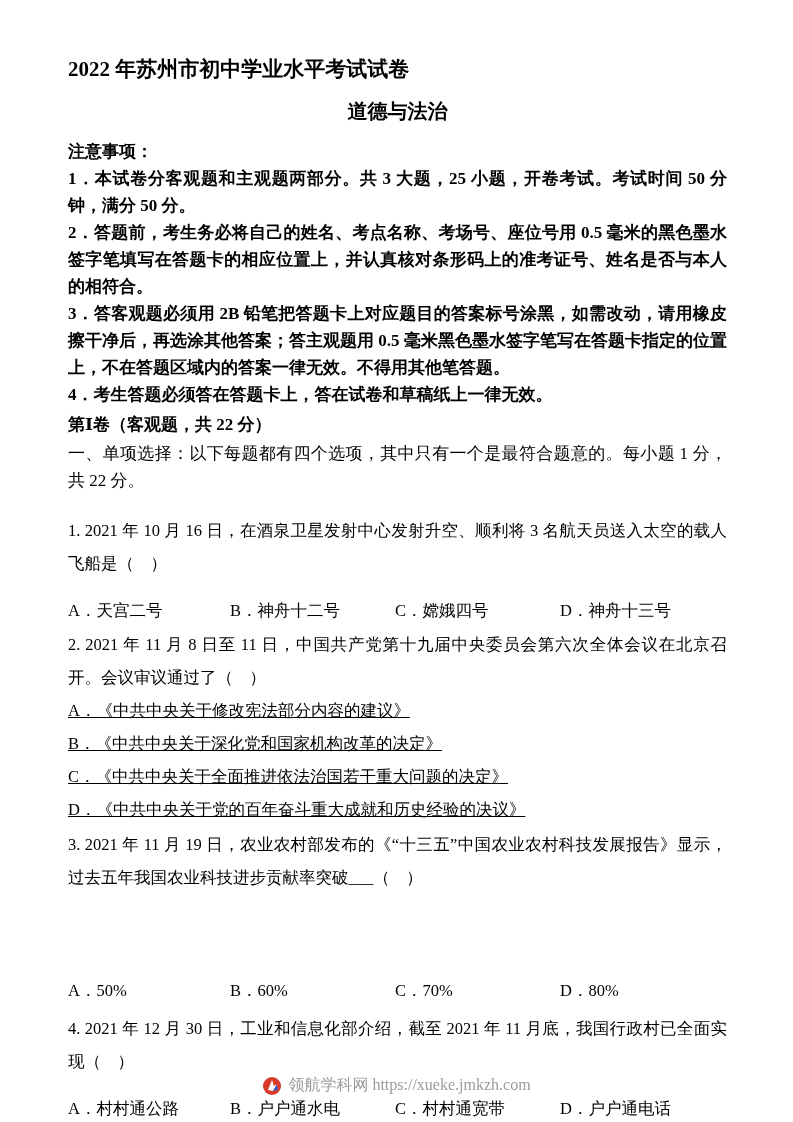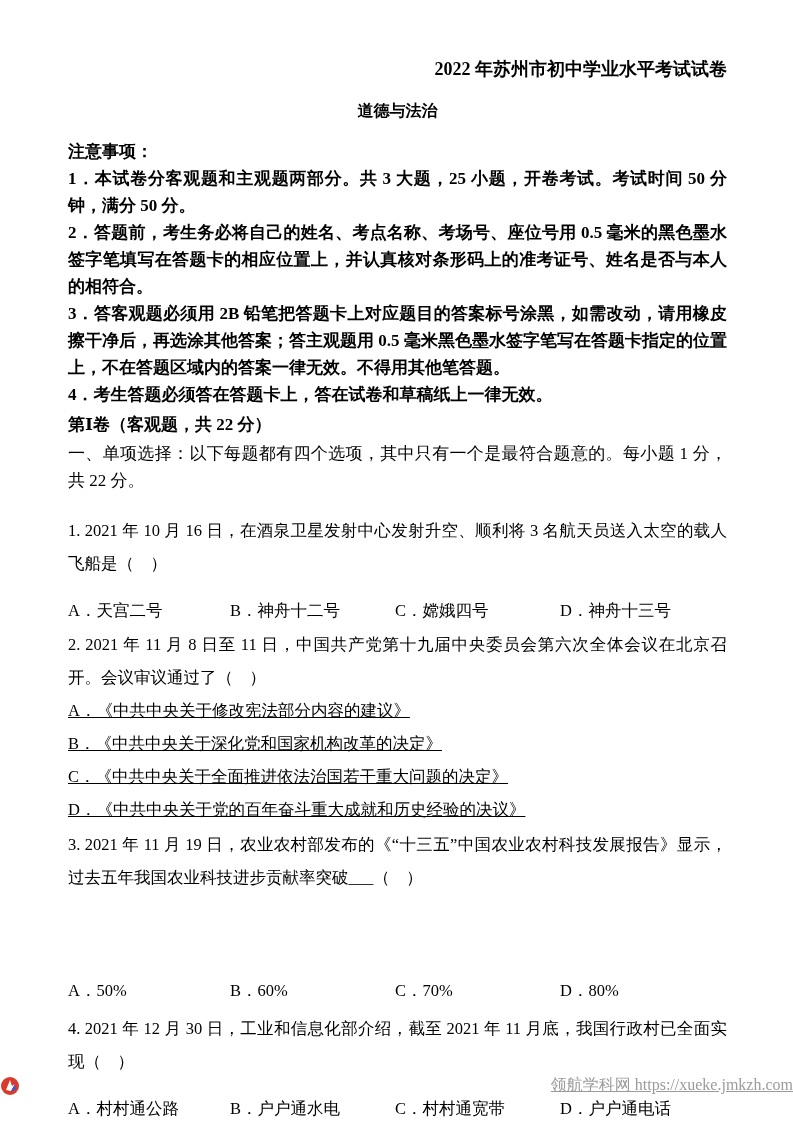--- a/index.html
+++ b/index.html
@@ -9,28 +9,28 @@
     height: 1122px;
     background: #ffffff;
     color: #000000;
     font-family: "Liberation Serif", "DejaVu Serif", serif;
     position: relative;
     overflow: hidden;
   }
   .page { padding: 54px 66px 0 68px; }
 
   .title {
-    text-align: right;
-    font-size: 18px;
+    text-align: left;
+    font-size: 21px;
     font-weight: bold;
     line-height: 30px;
   }
   .subtitle {
     text-align: center;
-    font-size: 16px;
+    font-size: 20px;
     font-weight: bold;
     margin-top: 13px;
     line-height: 28px;
   }
 
   .notice-heading {
     font-size: 17px;
     font-weight: bold;
     margin-top: 14px;
     line-height: 26px;
@@ -77,25 +77,24 @@
   .q4 { margin-top: 5px; }
   .q5 { margin-top: 0; }
 
   .footer {
     position: absolute;
     left: 0;
     bottom: 26px;
     width: 100%;
     display: flex;
     align-items: center;
-    justify-content: space-between;
+    justify-content: center;
     gap: 6px;
     color: var(--watermark, #9b9b9b);
     font-size: 16px;
-    text-decoration: underline;
   }
   .logo {
     display: inline-block;
     width: 20px;
     height: 20px;
     line-height: 0;
   }
 </style>
 </head>
 <body>

